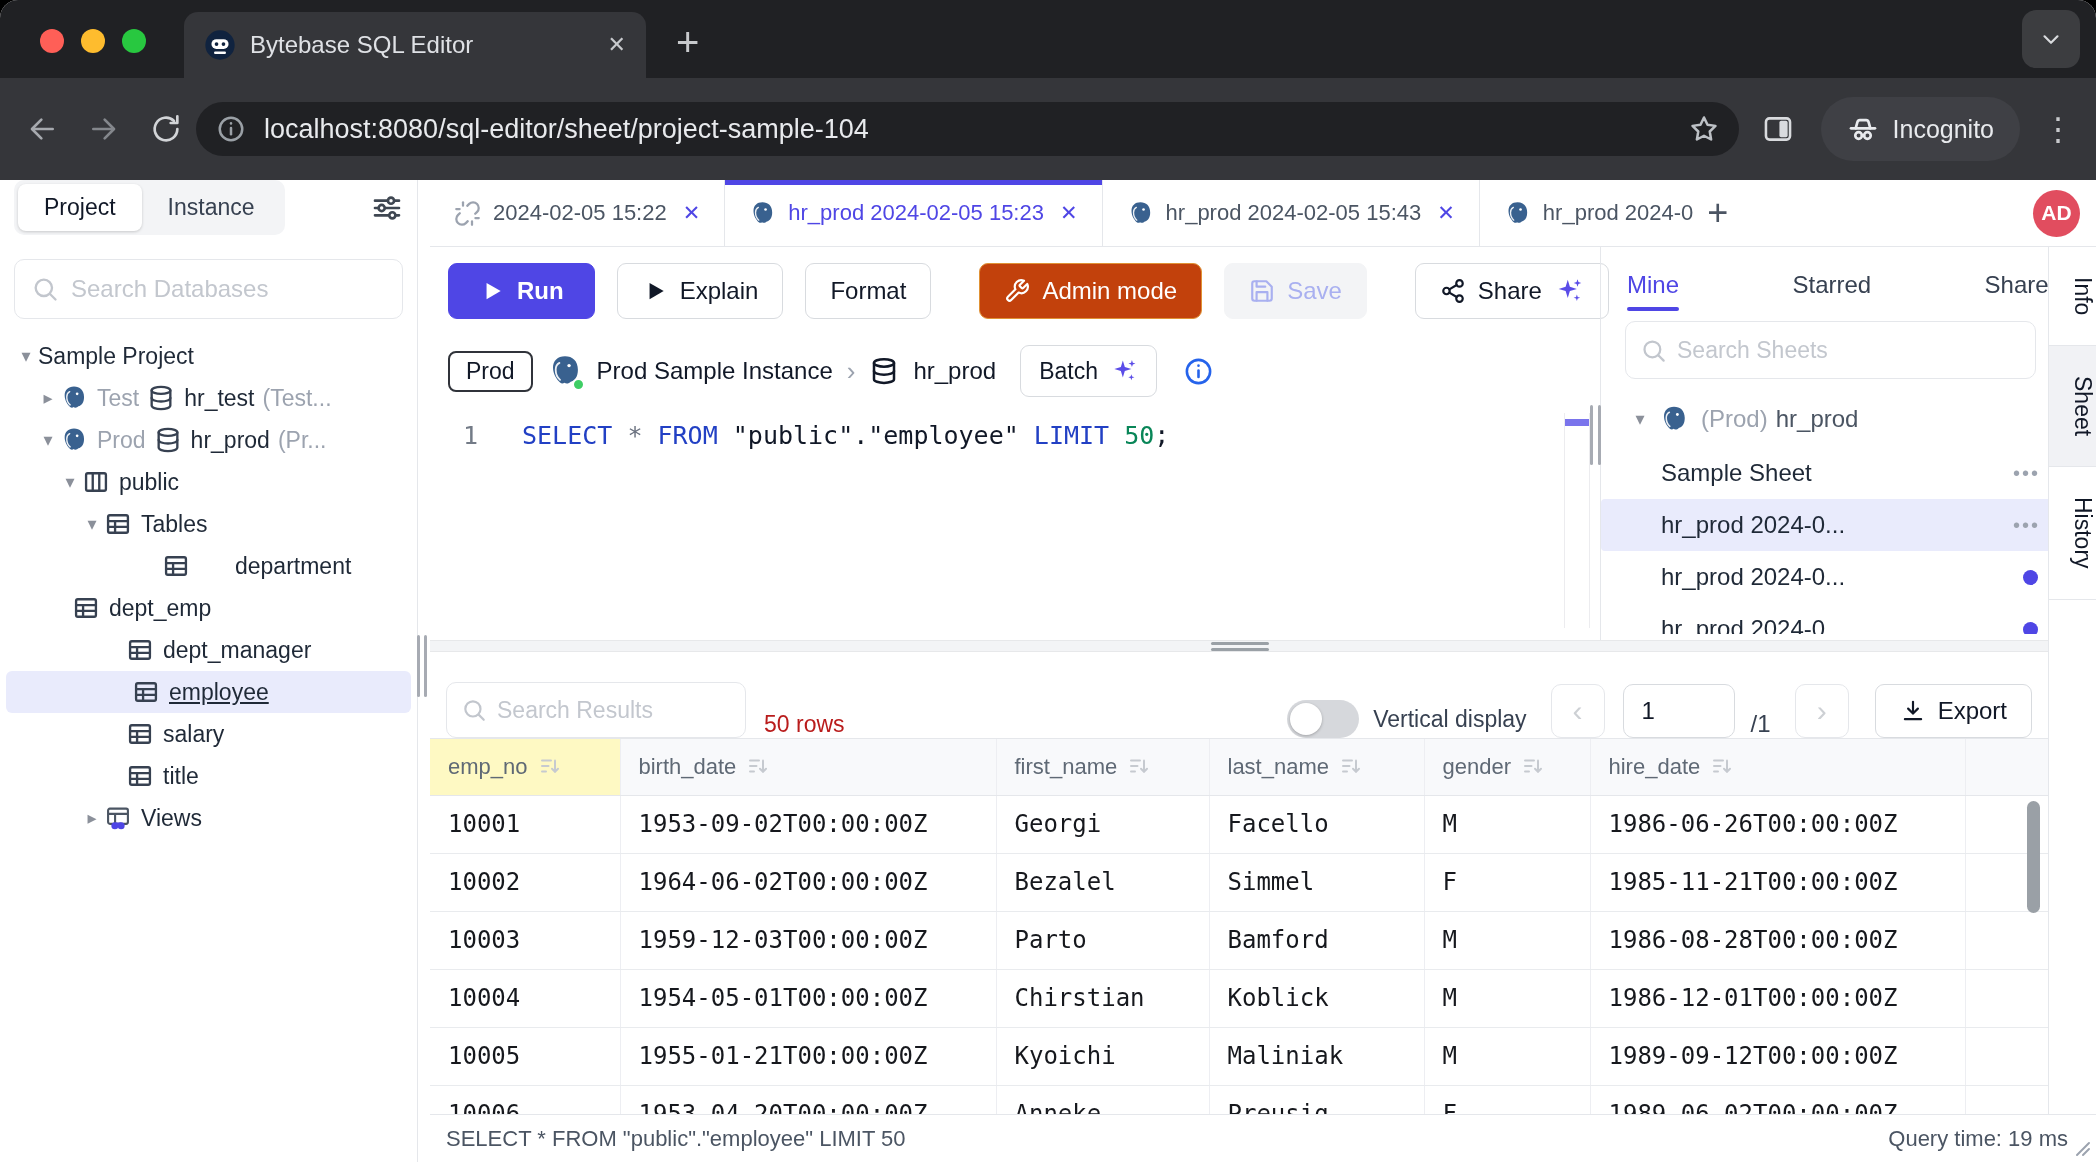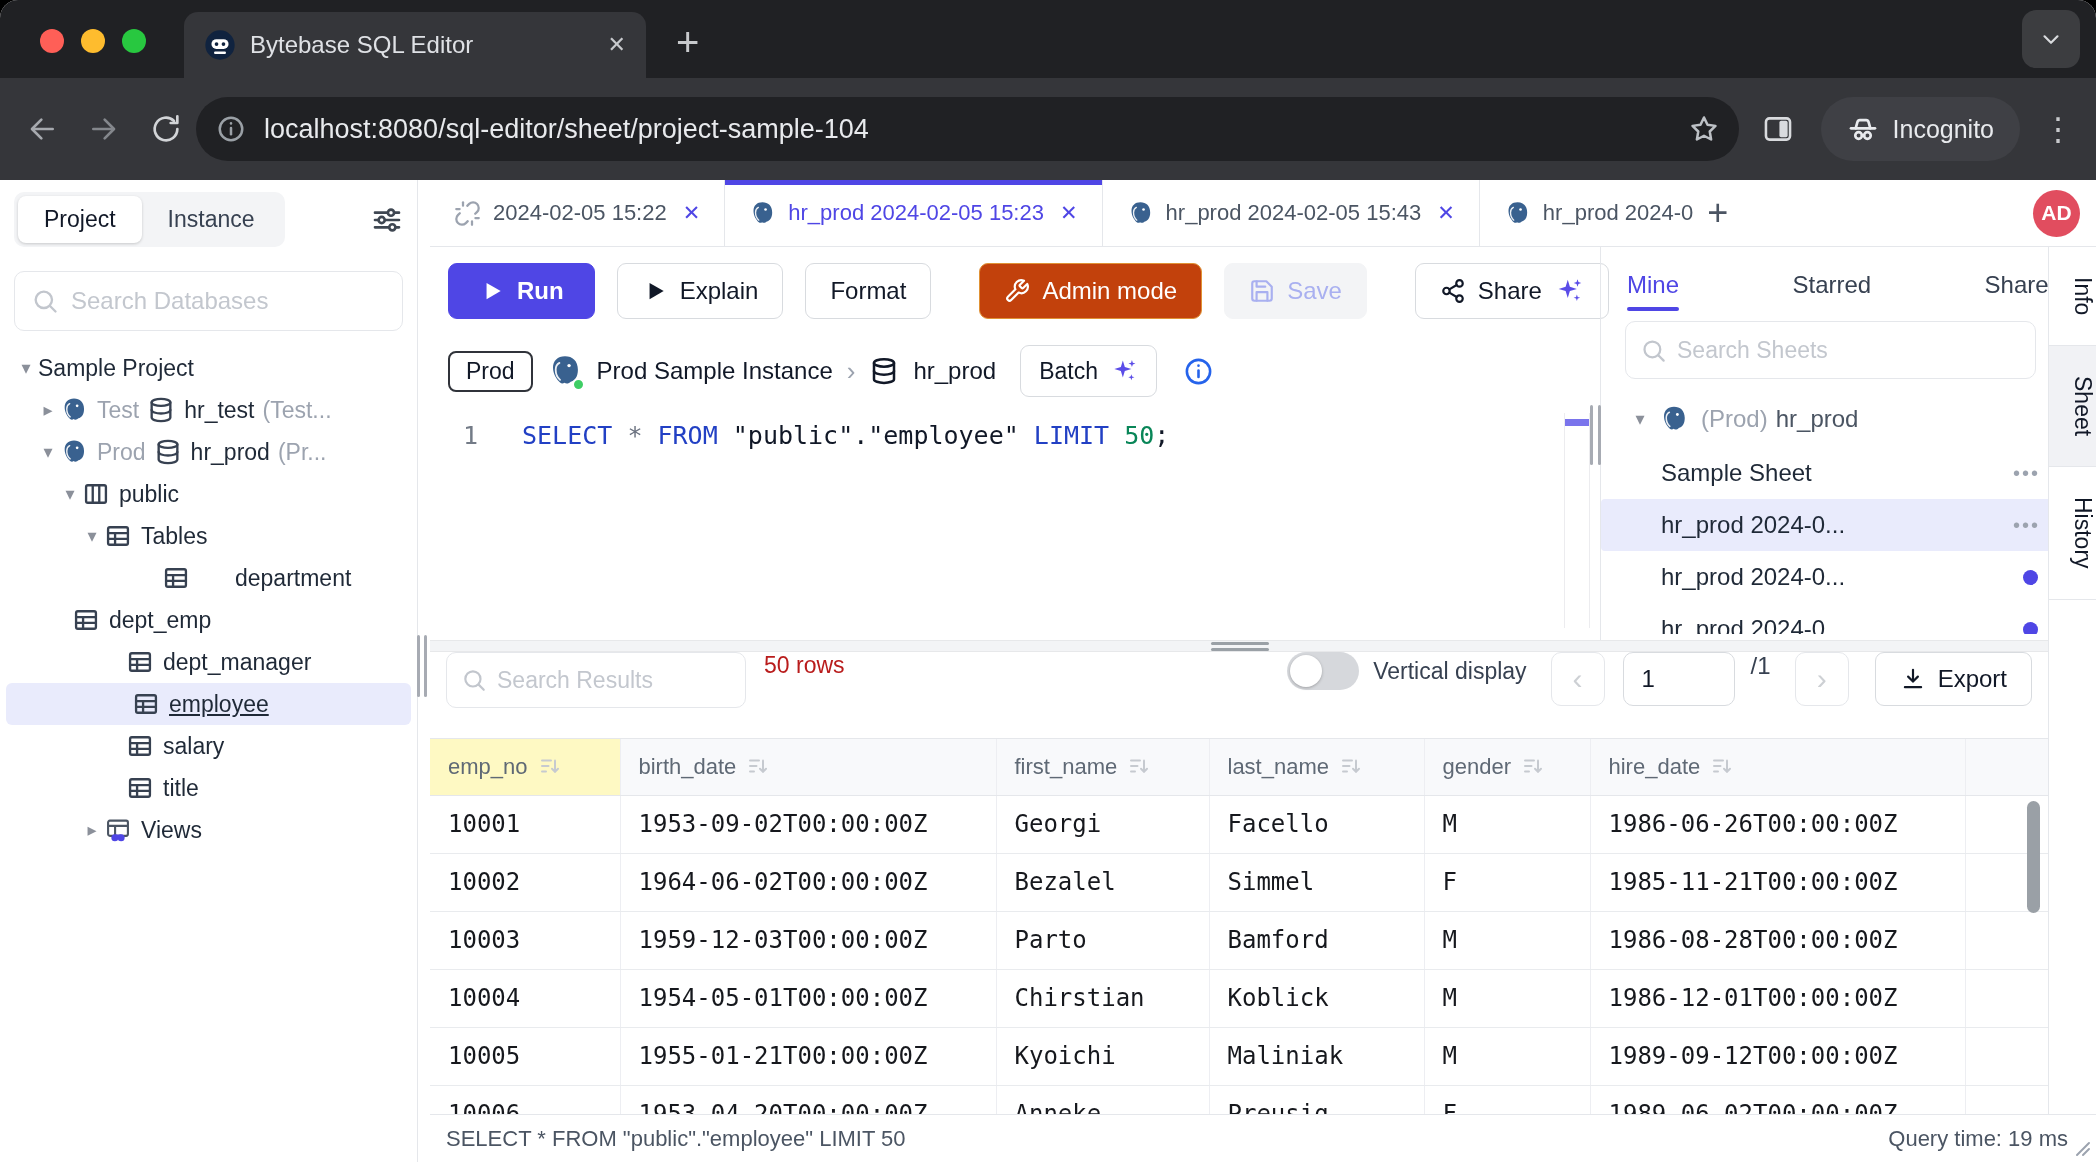--- a/index.html
+++ b/index.html
@@ -26,37 +26,37 @@
   .btab .bx{font-size:22px;color:#c8cacd;margin-left:10px}
   .newtab{position:absolute;left:676px;top:22px;font-size:40px;color:#c7c9cc;line-height:40px}
   .winchev{position:absolute;right:16px;top:10px;width:58px;height:58px;border-radius:14px;
     background:#3c3d40;color:#d7d9dc;display:flex;align-items:center;justify-content:center}
   .winchev svg{width:26px;height:26px}
 
   .navbar{position:absolute;top:78px;left:0;right:0;height:102px;background:var(--chrome-mid);
     display:flex;align-items:center;padding:0 22px 0 26px}
   .nav-ic{width:32px;height:32px;margin-right:30px}
   .c-back{color:#a6a9ae}.c-fwd{color:#84878c}.c-reload{color:#d2d4d7;margin-right:14px}
-  .urlbar{flex:1;height:64px;border-radius:33px;background:var(--chrome-dark);display:flex;
+  .urlbar{flex:1;height:54px;border-radius:33px;background:var(--chrome-dark);display:flex;
     align-items:center;padding:0 20px;margin-right:22px}
   .urlbar .info-ic{width:30px;height:30px;color:#9aa0a6;margin-right:18px}
   .urltext{flex:1;font-size:27px;color:#e8eaed;white-space:nowrap;overflow:hidden}
   .urlbar .star-ic{width:30px;height:30px;color:#bdc1c6}
   .panel-ic{width:34px;height:34px;color:#d9dbde;margin-right:26px}
   .incog{height:64px;border-radius:32px;background:#3f4045;display:flex;align-items:center;
     gap:14px;padding:0 26px;color:#e8eaed;font-size:25px;margin-right:22px}
   .incog .icn{width:32px;height:32px;color:#e8eaed}
   .menu-dots{font-size:32px;color:#c7c9cc;letter-spacing:0}
 
   
   .app{position:absolute;top:180px;left:0;right:0;bottom:0;background:#fff}
 
   
   .sidebar{position:absolute;left:0;top:0;bottom:0;width:418px;border-right:1px solid var(--border);background:#fff}
-  .sb-head{display:flex;align-items:center;padding:12px 14px 0 14px}
+  .sb-head{display:flex;align-items:center;padding:0 14px 0 14px}
   .seg{display:flex;background:#f3f4f6;border-radius:10px;padding:4px}
   .seg .sg{font-size:23px;color:#374151;padding:10px 26px;border-radius:8px;white-space:nowrap}
   .seg .sg.active{background:#fff;color:#111827;box-shadow:0 1px 3px rgba(0,0,0,.18)}
   .sb-filter{margin-left:auto;width:32px;height:32px;color:#3f4752}
   .sb-search{margin:24px 14px 0 14px;height:60px;border:1px solid var(--border);border-radius:10px;
     display:flex;align-items:center;padding:0 16px;gap:12px}
   .sb-search .icn{width:28px;height:28px;color:#c2c6cd}
   .sb-search input{border:0;outline:0;flex:1;font-size:24px;color:#111827;font-family:inherit;background:transparent}
   .sb-search input::placeholder{color:#c3c7ce}
   .tree{margin-top:16px}
@@ -141,21 +141,21 @@
   .sh-item.selected{background:var(--sel)}
   .sh-menu{margin-left:auto;color:#9ca3af;font-size:26px;letter-spacing:2px;padding-right:14px}
   .sh-dot{margin-left:auto;margin-right:16px;width:15px;height:15px;border-radius:50%;background:var(--accent);flex:none}
   .sh-scroll{position:absolute;right:16px;top:118px;width:13px;height:98px;border-radius:7px;background:#c9ccd2}
 
   
   .hdivider{height:12px;background:#f3f4f6;border-top:1px solid #e7e8ea;border-bottom:1px solid #e7e8ea;position:relative}
   .hd-pill{position:absolute;left:781px;top:1px;width:58px;display:flex;flex-direction:column;gap:3px}
   .hd-pill i{height:3px;background:#9aa0a6;border-radius:2px}
   .results{width:1618px;position:relative}
-  .res-toolbar{height:86px;display:flex;align-items:flex-start;padding:0 16px}
+  .res-toolbar{height:86px;display:flex;align-items:flex-end;padding:0 16px}
   .res-search{width:300px;height:56px;border:1px solid var(--border);border-radius:10px;display:flex;align-items:center;padding:0 14px;gap:10px}
   .res-search .icn{width:26px;height:26px;color:#c2c6cd}
   .res-search input{border:0;outline:0;flex:1;font-size:23px;font-family:inherit;min-width:0}
   .res-search input::placeholder{color:#c3c7ce}
   .rowcount{margin-left:18px;font-size:23px;color:#b91c1c}
   .vd-group{margin-left:auto;display:flex;align-items:center;gap:14px}
   .toggle{width:72px;height:38px;border-radius:19px;background:#d6d8dc;position:relative}
   .toggle .knob{position:absolute;left:3px;top:3px;width:32px;height:32px;border-radius:50%;background:#fff;box-shadow:0 1px 3px rgba(0,0,0,.25)}
   .vd-label{font-size:23px;color:#374151}
   .pg-btn{width:54px;height:54px;border:1px solid var(--border);border-radius:10px;display:flex;

